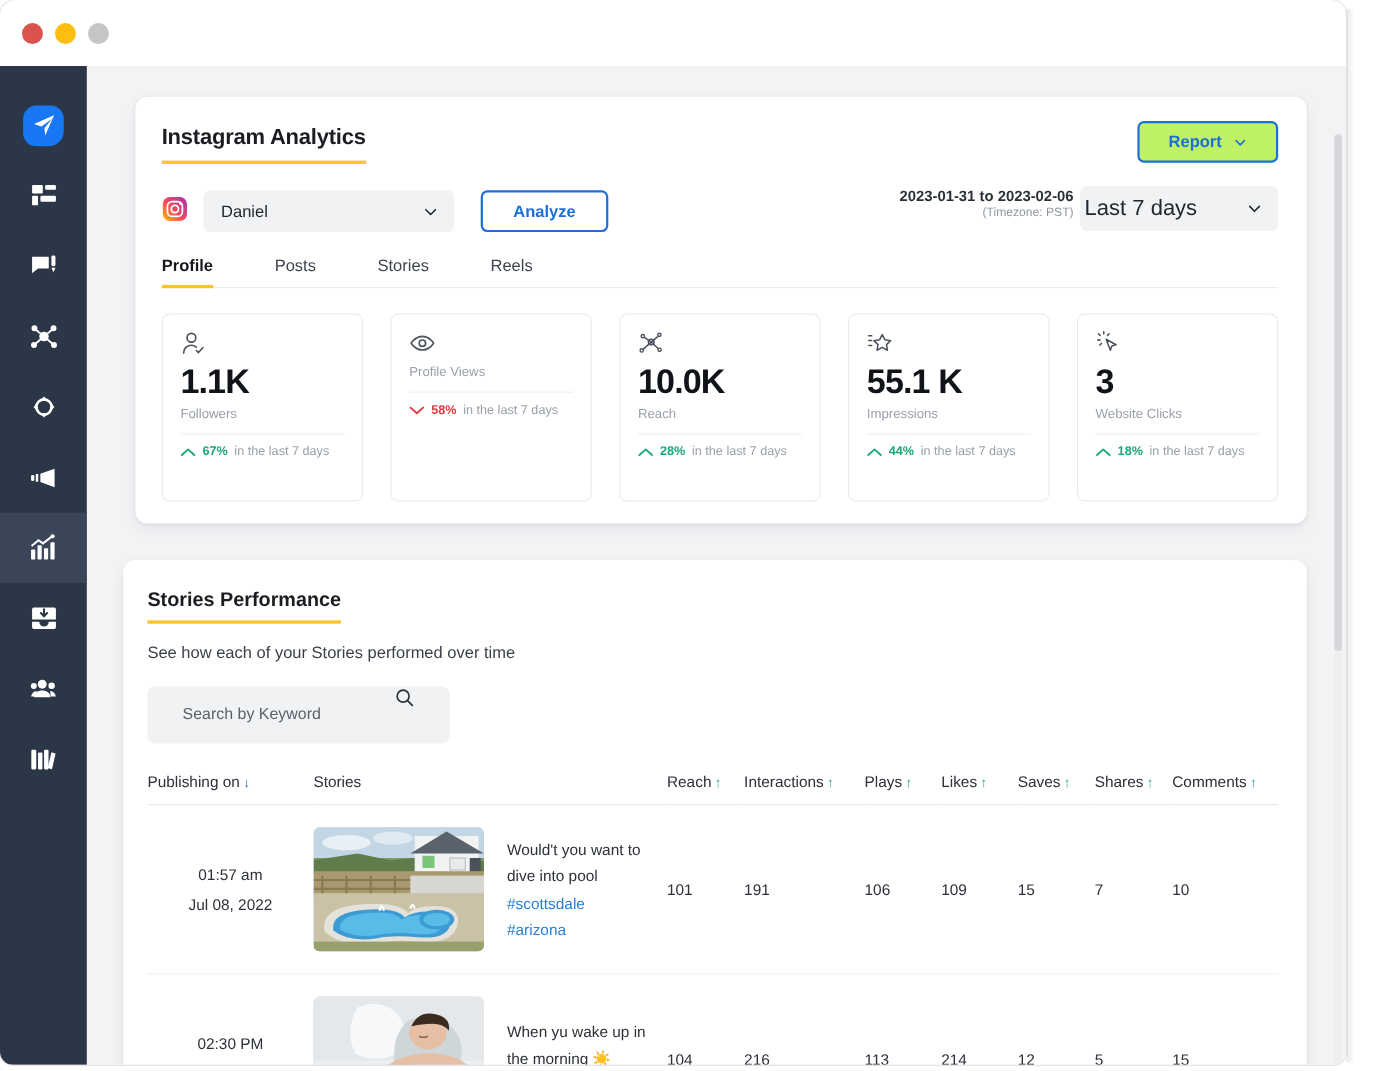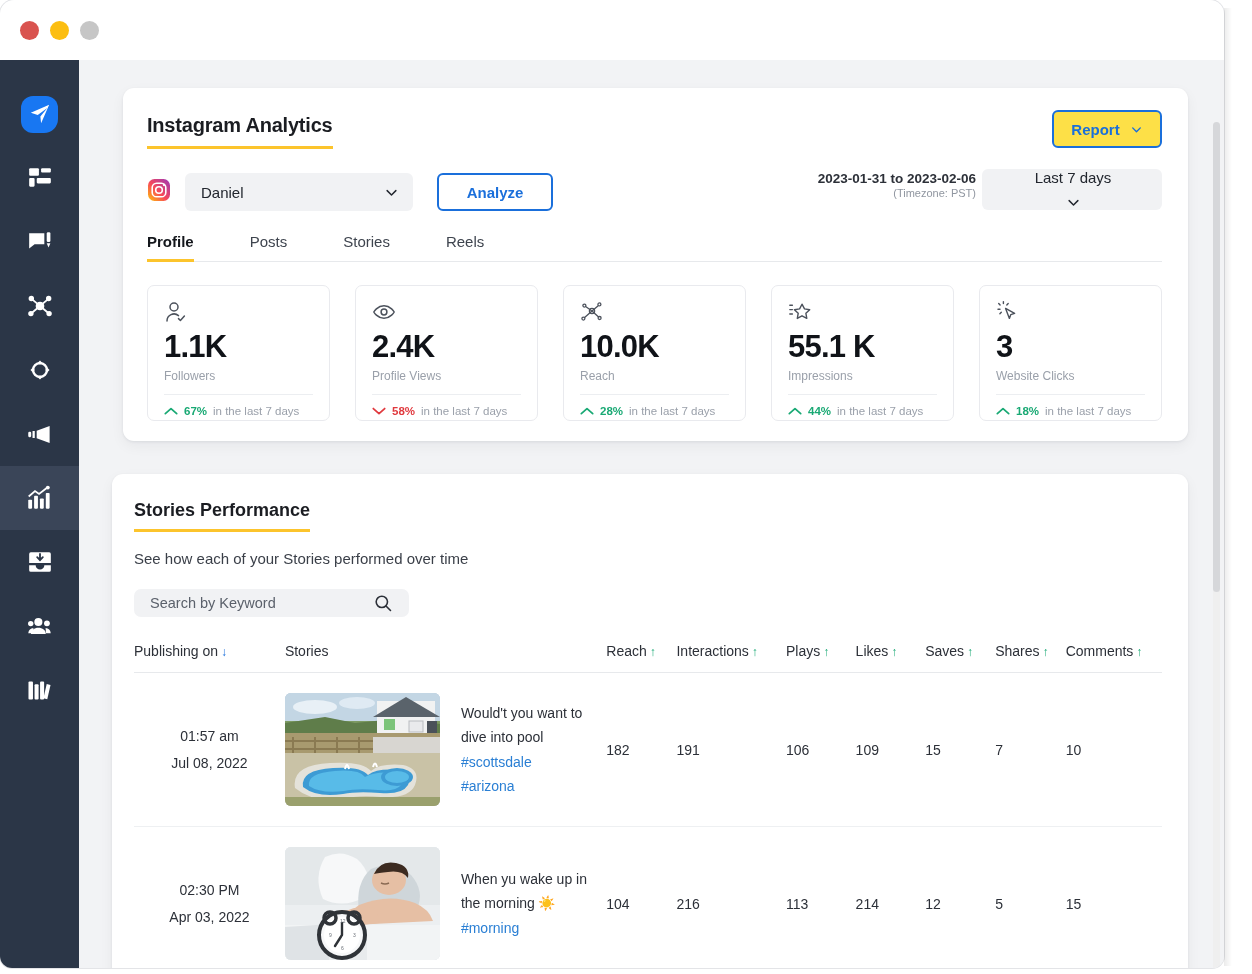--- a/index.html
+++ b/index.html
@@ -79,23 +79,23 @@
 
   .page-title {
     font-size: 20px; font-weight: bold; color: #1b1d22;
     letter-spacing: -.2px; display: inline-block;
     padding-bottom: 9px;
     border-bottom: 3px solid #fcc42c;
   }
 
   .report-btn {
     position: absolute; right: 26px; top: 22px;
-    width: 110px; height: 38px;
+    width: 128px; height: 38px;
     border: 2px solid #1a6fdb; border-radius: 6px;
-    background: #fde047; color: #1a6fdb;
+    background: #bef264; color: #1a6fdb;
     font-size: 15px; font-weight: bold;
     display: flex; align-items: center; justify-content: center; gap: 10px;
     cursor: pointer;
   }
 
   .ctrl-row { display: flex; align-items: center; margin-top: 24px; position: relative; }
   .ig-icon { margin-right: 14px; }
   .account-select {
     width: 228px; height: 38px;
     background: #f1f2f4; border-radius: 6px;
@@ -117,24 +117,23 @@
     position: absolute; right: 186px; top: -2px;
     text-align: right;
   }
   .date-range { font-size: 13.5px; color: #2c3038; font-weight: bold; }
   .date-tz { font-size: 11px; color: #9096a0; margin-top: 1px; }
   .range-select {
     position: absolute; right: 0; top: -4px;
     width: 180px; height: 41px;
     background: #f1f2f4; border-radius: 6px;
     display: flex; align-items: center; justify-content: space-between;
-    padding: 0 14px 0 16px;
-    font-size: 15px; color: #22262e;
+    padding: 0 14px 0 4px;
+    font-size: 20px; color: #22262e;
     cursor: pointer;
-    flex-direction: column;
   }
 
   .tabs {
     display: flex; gap: 12px;
     margin-top: 22px;
     border-bottom: 1px solid #e7e9ec;
   }
   .tab {
     font-size: 15px; color: #3e444e;
     padding: 0 0 9px 0; margin-right: 44px;
@@ -143,21 +142,21 @@
   }
   .tab.active { font-weight: bold; color: #14171c; border-bottom-color: #fcc42c; }
 
   
   .metrics { display: flex; gap: 25px; margin-top: 23px; }
   .metric {
     flex: 1;
     border: 1px solid #e9eaee;
     border-radius: 7px;
     padding: 14px 16px 0 16px;
-    height: 136px;
+    height: 171px;
   }
   .metric-icon { height: 26px; color: #4c525c; }
   .metric-value {
     font-size: 31px; font-weight: bold; color: #101318;
     letter-spacing: -.8px; margin-top: 5px; line-height: 1.05;
   }
   .metric-label { font-size: 12px; color: #9aa0aa; margin-top: 5px; }
   .metric-foot {
     margin-top: 11px; border-top: 1px solid #eceef1;
     padding-top: 10px;
@@ -174,24 +173,24 @@
   .stories-card { margin-top: 33px; padding: 26px 26px 30px 22px; }
   .section-title {
     font-size: 18px; font-weight: bold; color: #1b1d22;
     display: inline-block; padding-bottom: 8px;
     border-bottom: 3px solid #fcc42c;
   }
   .section-sub { font-size: 15px; color: #3a3f48; margin-top: 18px; }
 
   .search-box {
     margin-top: 22px;
-    width: 275px; height: 28px;
+    width: 275px; height: 52px;
     background: #f1f2f4; border-radius: 7px;
-    display: flex; align-items: center; justify-content: space-between;
-    padding: 0 16px;
+    display: flex; justify-content: space-between;
+    padding: 0 32px;
   }
   .search-box input {
     border: none; background: transparent; outline: none;
     font-size: 14.5px; color: #2c3038;
     font-family: "Liberation Sans", sans-serif;
     width: 200px;
   }
   .search-box input::placeholder { color: #5b616b; }
 
   
@@ -439,21 +438,20 @@
             </div>
           </div>
 
           <div class="metric">
             <div class="metric-icon">
               <svg width="24" height="24" viewBox="0 0 24 24" fill="none" stroke="#4c525c" stroke-width="1.5" stroke-linecap="round" stroke-linejoin="round">
                 <path d="M1.8 12S5.3 5.8 12 5.8 22.2 12 22.2 12 18.7 18.2 12 18.2 1.8 12 1.8 12z"></path>
                 <circle cx="12" cy="12" r="2.9"></circle>
               </svg>
             </div>
-            <div class="metric-value">2.4K</div>
             <div class="metric-label">Profile Views</div>
             <div class="metric-foot">
               <svg class="arrow-down" width="14" height="10" viewBox="0 0 16 10" fill="none" stroke="currentColor" stroke-width="2" stroke-linecap="round" stroke-linejoin="round">
                   <path d="M1.5 2.2 8 8l6.5-5.8"></path>
                 </svg>
               <span class="pct down">58%</span>
               <span>in the last 7 days</span>
             </div>
           </div>
 
@@ -604,21 +602,21 @@
                       <rect y="104" width="155" height="9" fill="#9aa06d"></rect>
                     </svg>
                   </div>
                   <div class="caption">
                     <span>Would't you want to dive into pool</span>
                     <span class="tag">#scottsdale</span>
                     <span class="tag">#arizona</span>
                   </div>
                 </div>
               </td>
-              <td>182</td>
+              <td>101</td>
               <td>191</td>
               <td>106</td>
               <td>109</td>
               <td>15</td>
               <td>7</td>
               <td>10</td>
             </tr>
 
             <tr>
               <td>

